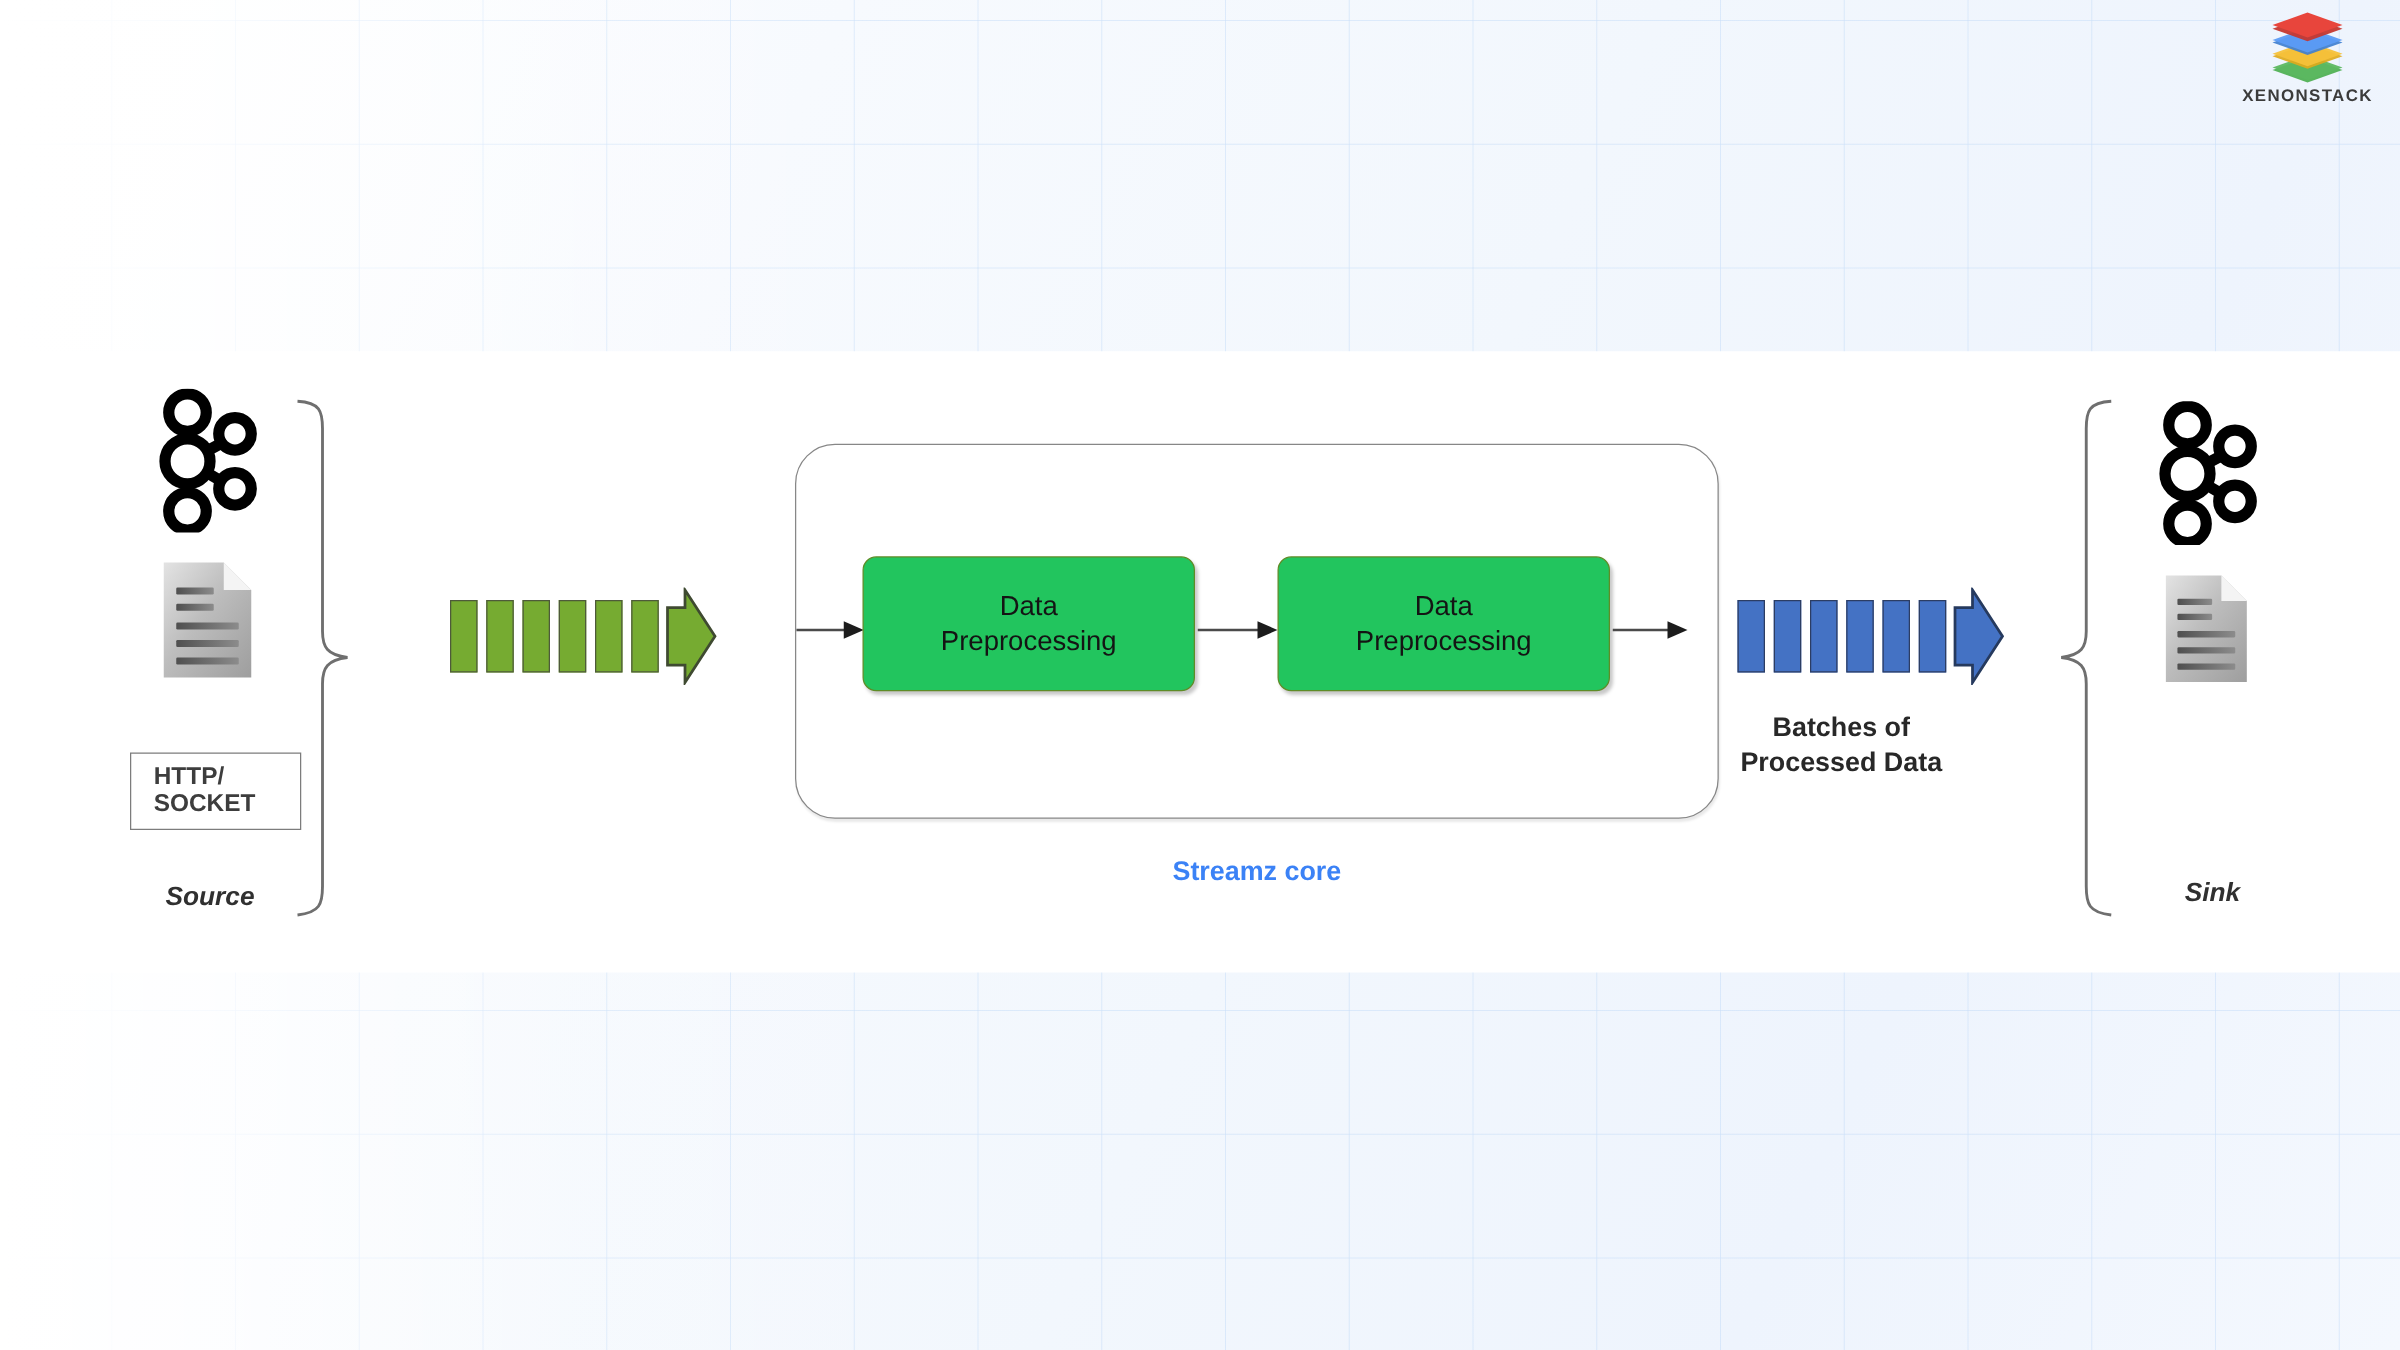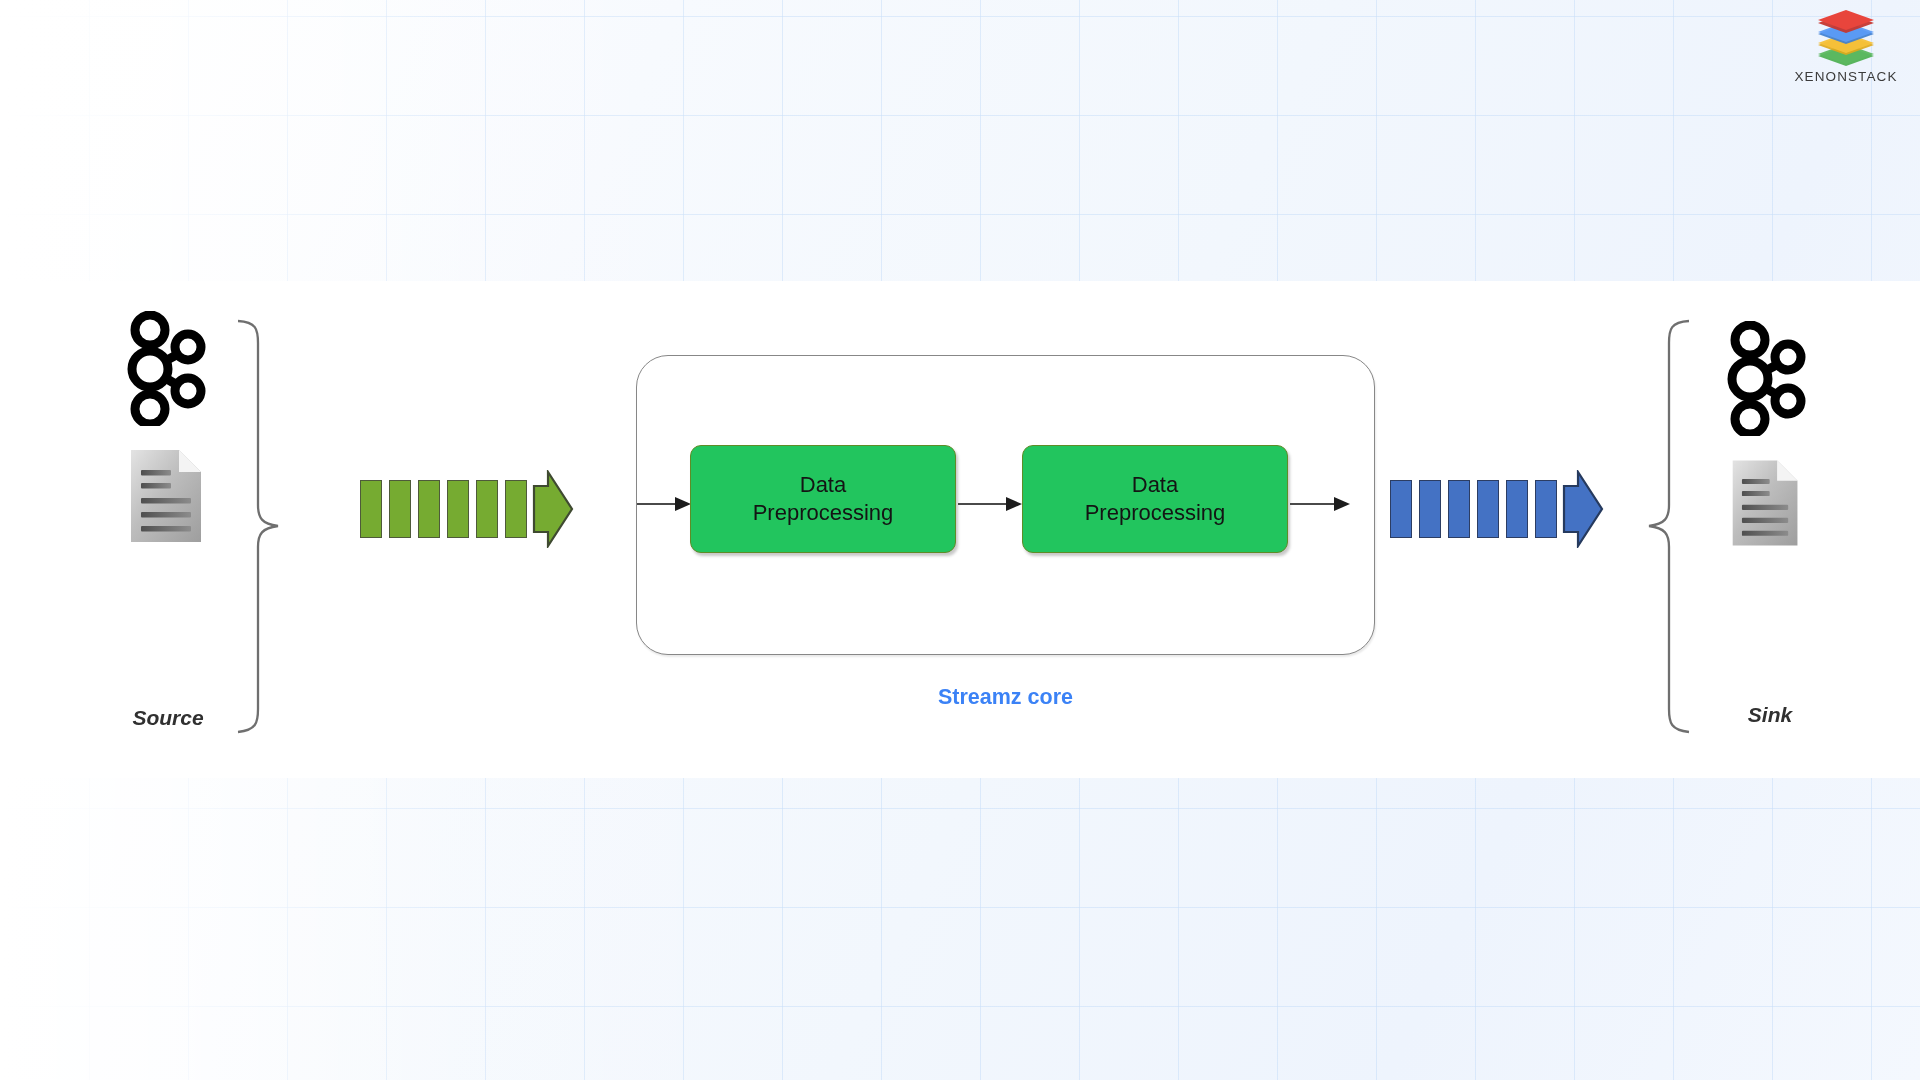--- a/index.html
+++ b/index.html
@@ -44,21 +44,21 @@
   
   #brand {
     position: absolute; right: 14px; top: 6px;
     width: 120px;
     text-align: center;
     z-index: 40;
   }
   #brand-mark { width: 68px; height: 62px; margin: 0 auto; display: block; }
   #brand-name {
     font-size: 13.5px; letter-spacing: 1.1px;
-    color: #3b3b3b; font-weight: 400; margin-top: 1px;
+    color: #3b3b3b; font-weight: 700; margin-top: 1px;
     font-family: "Liberation Sans", sans-serif;
   }
 
   
   #diagram {
     position: absolute; left: 0; top: 281px;
     width: 1920px; height: 497px;
     z-index: 20;
   }
   .dg { position: absolute; }
@@ -214,20 +214,24 @@
       <g fill="url(#linesg)">
         <rect x="14" y="22" width="30" height="5.5" rx="1"></rect>
         <rect x="14" y="35" width="30" height="5.5" rx="1"></rect>
         <rect x="14" y="50" width="50" height="5.5" rx="1"></rect>
         <rect x="14" y="64" width="50" height="5.5" rx="1"></rect>
         <rect x="14" y="78" width="50" height="5.5" rx="1"></rect>
       </g>
     </svg>
   </div>
 
+  <div id="http-box" style="top:321px">
+    <span>HTTP/</span>
+    <span>SOCKET</span>
+  </div>
 
   <svg class="dg" style="left:236px; top:36px;" width="46" height="420" viewBox="0 0 46 420">
     <path d="M2 4 C20 5 22 12 22 26 L22 188 C22 201 26 207 42 209 C26 211 22 217 22 230 L22 392 C22 406 20 413 2 415" fill="none" stroke="#6f6f6f" stroke-width="2.3"></path>
   </svg>
 
   <div class="endpoint-label" style="left:78px; top:425px; width:180px;">Source</div>
 
   <div class="batch-group" style="left:360px; top:470px - 281px;"></div>
   <div class="batch-group" style="left:360px; top:189px;">
     <div class="batch-cell green"></div>
@@ -277,20 +281,24 @@
   <div class="batch-group" style="left:1390px; top:189px;">
     <div class="batch-cell blue"></div>
     <div class="batch-cell blue"></div>
     <div class="batch-cell blue"></div>
     <div class="batch-cell blue"></div>
     <div class="batch-cell blue"></div>
     <div class="batch-cell blue"></div>
     <svg class="batch-head" width="42" height="78" viewBox="0 0 42 78" style="margin-left:-2px">
       <path d="M2 16 H16 V2 L40 39 L16 76 V62 H2 Z" fill="#4472c4" stroke="#263a5e" stroke-width="2.2"></path>
     </svg>
+  </div>
+  <div class="batch-caption" style="left:1368px; top:288px; width:210px;">
+    <div>Batches of</div>
+    <div>Processed Data</div>
   </div>
 
   <svg class="dg" style="left:1645px; top:36px;" width="46" height="420" viewBox="0 0 46 420">
     <path d="M44 4 C26 5 24 12 24 26 L24 188 C24 201 20 207 4 209 C20 211 24 217 24 230 L24 392 C24 406 26 413 44 415" fill="none" stroke="#6f6f6f" stroke-width="2.3"></path>
   </svg>
 
   <div class="dg" style="left:1700px; top:40px; width:130px;">
     <svg class="kafka-ico" width="92" height="115" viewBox="0 0 92 115" style="margin-left:22px">
       <g stroke="#000" fill="none">
         <line x1="28" y1="24" x2="28" y2="93" stroke-width="9"></line>

